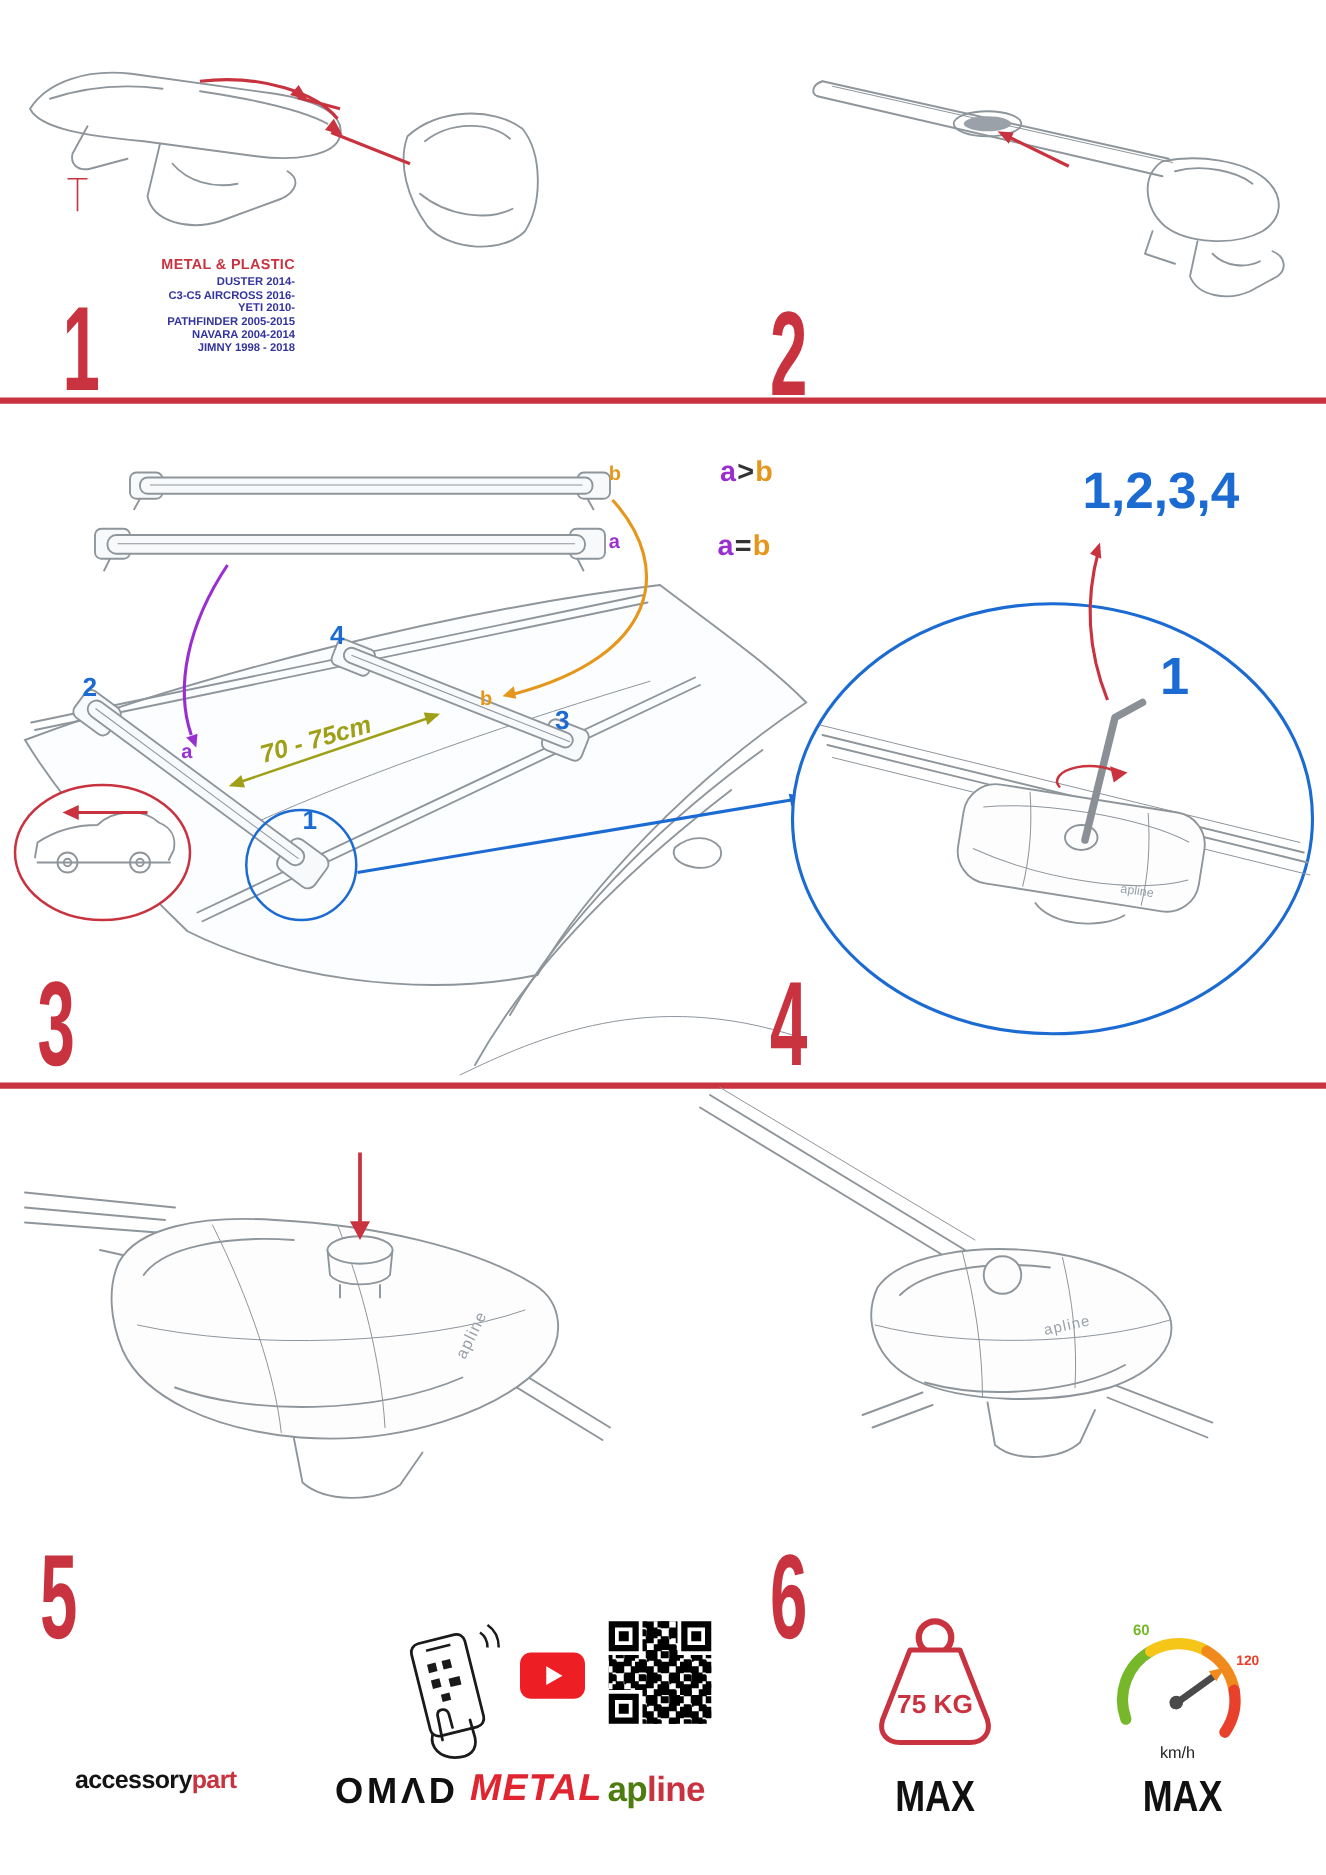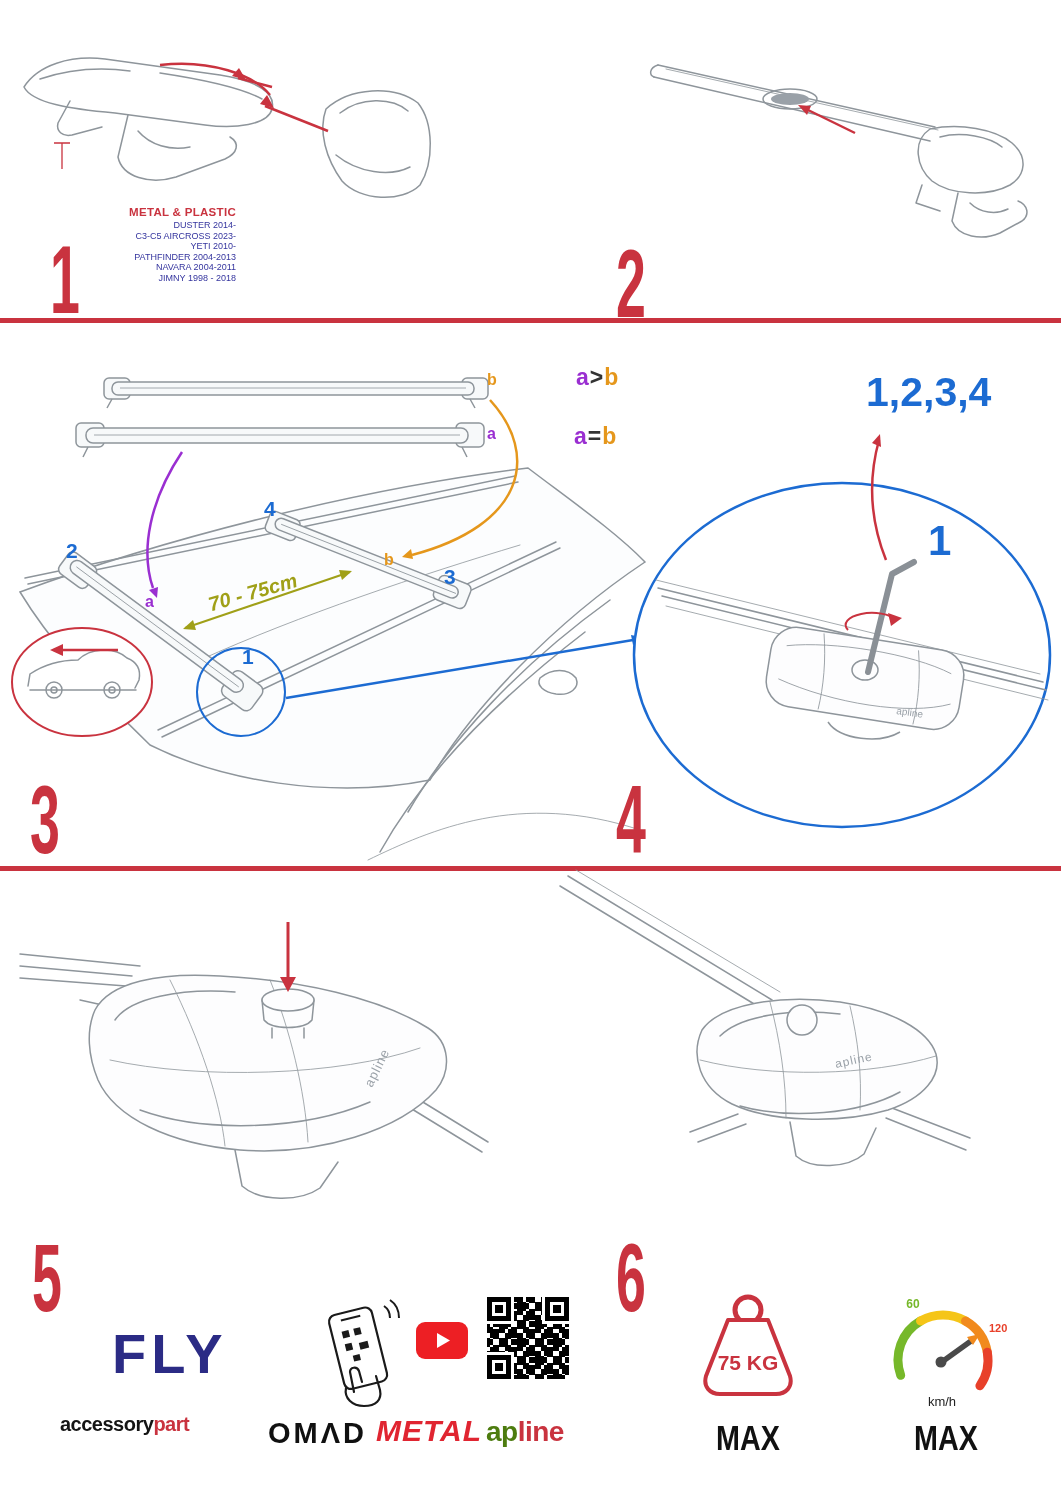--- a/index.html
+++ b/index.html
@@ -7,21 +7,21 @@
   body{font-family:"Liberation Sans",sans-serif}
   #sheet{position:relative;width:1061px;height:1500px;background:#fff;overflow:hidden}
   .abs{position:absolute}
   .step-num{position:absolute;color:#c9333f;font-size:96px;font-weight:700;line-height:1;
             transform:scaleX(0.56);transform-origin:top left;letter-spacing:-2px}
   .divider{position:absolute;left:0;width:1061px;height:5px;background:#c9333f}
   .lbl{position:absolute;font-weight:700;line-height:1}
   .blue{color:#1c6bd2}.purple{color:#9a2fd1}.orange{color:#e5971c}
   .models{position:absolute;left:60px;top:206px;width:176px;text-align:right}
   .models .head{color:#c9333f;font-size:11.5px;font-weight:700;letter-spacing:.3px;margin-bottom:2px}
-  .models .m{display:block;color:#34349e;font-size:9px;line-height:10.5px;font-weight:400}
+  .models .m{display:block;color:#34349e;font-size:9px;line-height:10.5px;font-weight:700}
   .rule{position:absolute;font-size:23px;font-weight:700;letter-spacing:1px;line-height:1}
   .rule .op{color:#333}
   .seq{position:absolute;left:866px;top:372px;font-size:41px;font-weight:700;color:#1c6bd2;line-height:1}
   .spacing-lbl{position:absolute;left:206px;top:574px;width:150px;color:#a0a018;font-size:20px;
                font-style:italic;font-weight:700;transform:rotate(-16deg);line-height:1}
   .fly{position:absolute;left:112px;top:1326px;font-size:56px;font-weight:600;letter-spacing:5px;
        color:#2b2b85;line-height:1}
   .ap-logo{position:absolute;left:60px;top:1414px;font-size:20px;font-weight:700;letter-spacing:-.5px;line-height:1}
   .ap-logo .black{color:#141414}.ap-logo .red{color:#c9333f}
   .omad{position:absolute;left:268px;top:1419px;font-size:29px;font-weight:800;letter-spacing:3px;color:#101010;line-height:1}
@@ -66,24 +66,24 @@
       <polygon points="222,41 236,45 229,33" fill="#c9333f"></polygon>
       <g stroke="#c9333f" stroke-width="1.3" fill="none">
         <path d="M52 108 L52 134 M44 108 L60 108"></path>
       </g>
     </g>
   </svg>
 
   <div class="models">
     <div class="head">METAL &amp; PLASTIC</div>
     <span class="m">DUSTER 2014-</span>
-    <span class="m">C3-C5 AIRCROSS 2023-</span>
+    <span class="m">C3-C5 AIRCROSS 2016-</span>
     <span class="m">YETI 2010-</span>
-    <span class="m">PATHFINDER 2004-2013</span>
-    <span class="m">NAVARA 2004-2011</span>
+    <span class="m">PATHFINDER 2005-2015</span>
+    <span class="m">NAVARA 2004-2014</span>
     <span class="m">JIMNY 1998 - 2018</span>
   </div>
   <div class="step-num" style="left:50px;top:232px">1</div>
 
   <svg class="abs" style="left:640px;top:45px" width="420" height="230" viewBox="0 0 420 230">
     <g stroke="#8e959b" fill="none" stroke-width="1.5" stroke-linecap="round" stroke-linejoin="round">
       <path d="M18 20 L295 82"></path>
       <path d="M14 32 L290 96"></path>
       <path d="M18 20 C9 23 9 30 14 32"></path>
       <path d="M26 24 L298 85" stroke-width="0.8"></path>
@@ -285,21 +285,20 @@
       <path d="M230 132 C240 170 246 210 246 248" stroke-width="0.8"></path>
       <path d="M310 136 C318 170 322 204 320 240" stroke-width="0.8"></path>
       <path d="M160 190 C230 208 330 206 396 186" stroke-width="0.8"></path>
       <circle cx="262" cy="150" r="15" fill="#fdfdfe"></circle>
       <path d="M250 252 L256 286 C272 300 308 298 324 284 L336 258"></path>
     </g>
     <text x="296" y="198" transform="rotate(-12 296 198)" font-size="12" letter-spacing="1" fill="#9aa1a8">apline</text>
   </svg>
   <div class="step-num" style="left:616px;top:1230px">6</div>
 
-  <div class="fly">FLY</div>
 
   <div class="ap-logo">
     <span class="black">accessory</span><span class="red">part</span>
   </div>
 
   <svg class="abs" style="left:320px;top:1296px" width="80" height="112" viewBox="0 0 80 112">
     <g transform="rotate(-14 40 60)">
       <rect x="18" y="14" width="44" height="76" rx="7" stroke="#1a1a1a" fill="#fff" stroke-width="2.2"></rect>
       <line x1="30" y1="21" x2="50" y2="21" stroke="#1a1a1a" stroke-width="2"></line>
       <g fill="#1a1a1a">

